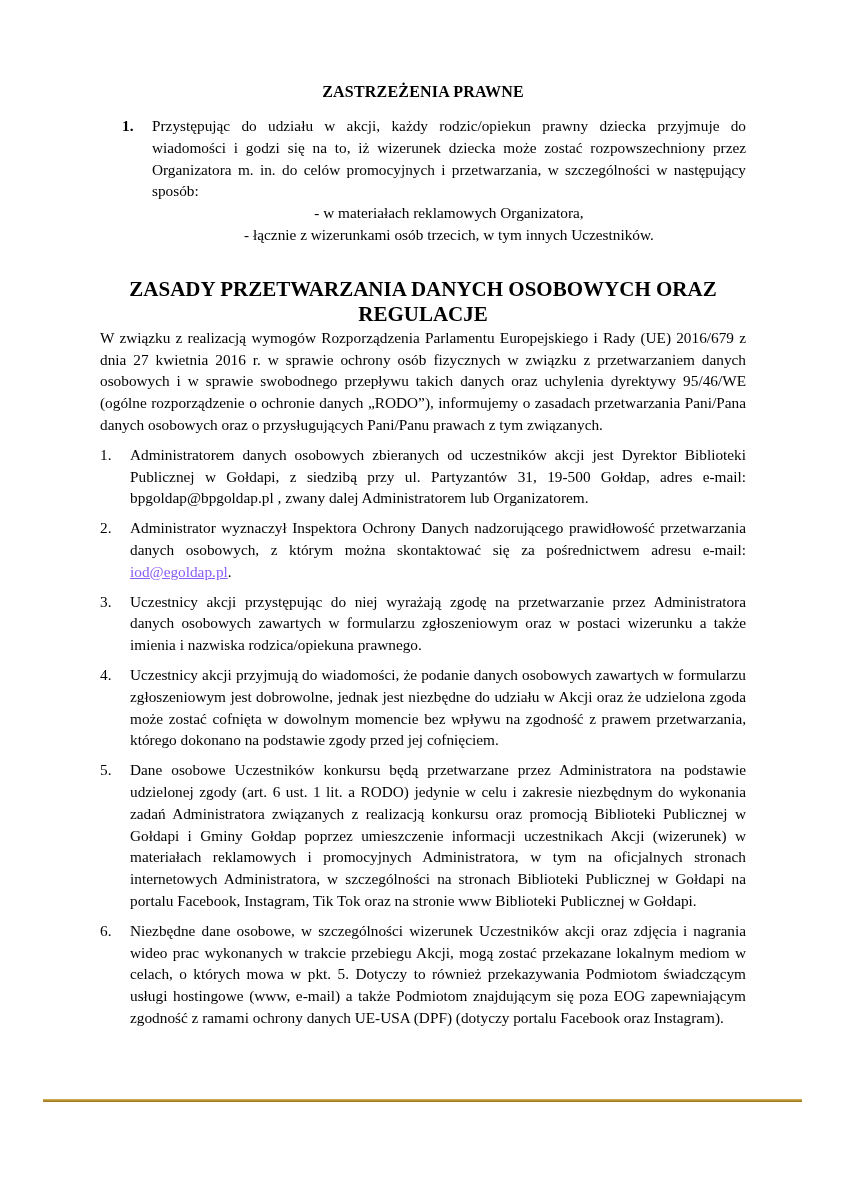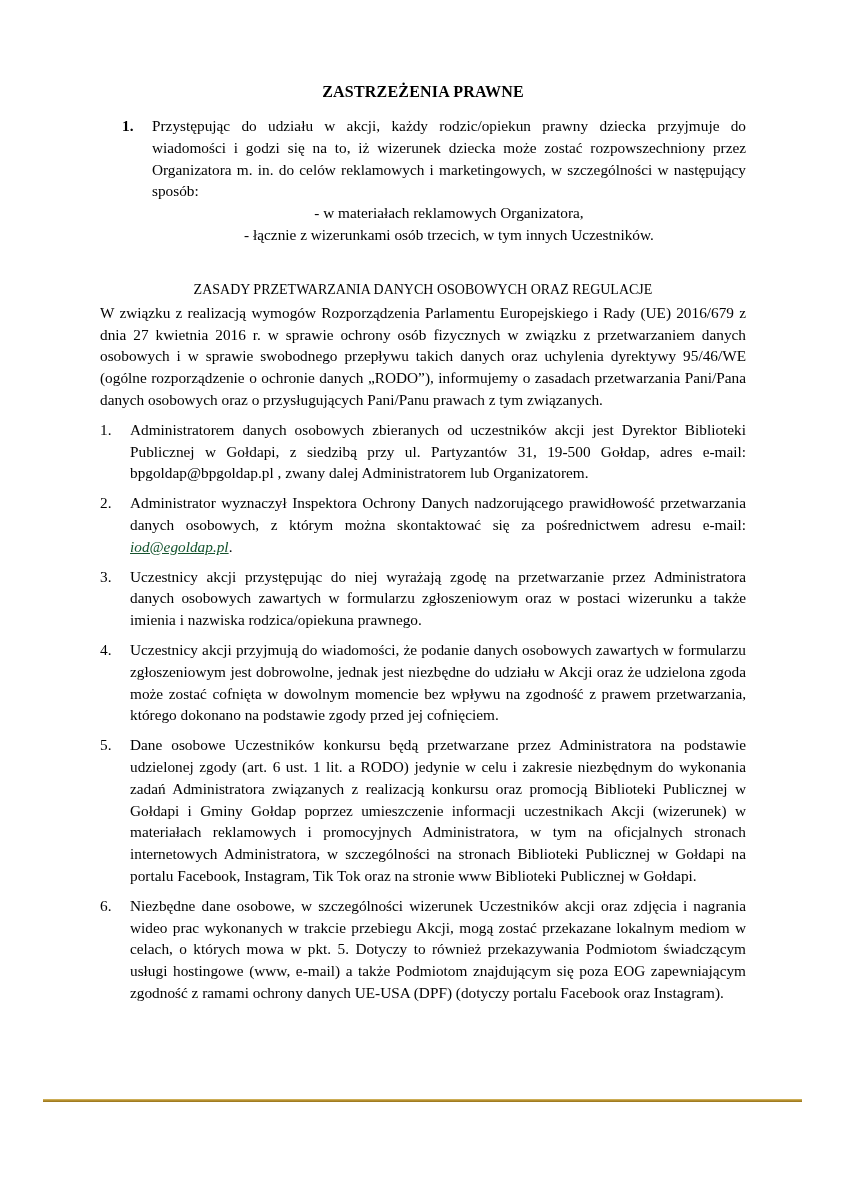--- a/index.html
+++ b/index.html
@@ -44,22 +44,22 @@
   }
   .just {
     text-align: justify;
   }
   .plain {
     text-align: center;
   }
   .h2 {
     margin-top: 31px;
     text-align: center;
-    font-weight: normal;
-    font-size: 14px;
+    font-weight: bold;
+    font-size: 21px;
     line-height: 25px;
   }
   .intro {
     line-height: 21.8px;
     text-align: justify;
   }
   .ol2 {
     margin-top: 5px;
   }
   .ol2-item {
@@ -68,45 +68,44 @@
     margin-top: 8px;
     line-height: 21.8px;
     text-align: justify;
   }
   .ol2-num {
     position: absolute;
     left: 0;
     top: 0;
   }
   a.email-link {
-    color: #14532d;
+    color: #8b5cf6;
     text-decoration: underline;
     cursor: pointer;
-    font-style: italic;
   }
   .gold-rule {
     position: absolute;
     left: 43px;
     top: 1099px;
     width: 759px;
     height: 3px;
     background: linear-gradient(to bottom, #d8bd6d 0%, #b8912f 45%, #95721d 100%);
   }
 </style>
 </head>
 <body>
 
 <div class="page">
   <div class="content">
 
     <div class="h1">ZASTRZEŻENIA PRAWNE</div>
 
     <div class="sec1-item">
       <span class="sec1-num">1.</span>
-      <div class="just">Przystępując do udziału w akcji, każdy rodzic/opiekun prawny dziecka przyjmuje do wiadomości i godzi się na to, iż wizerunek dziecka może zostać rozpowszechniony przez Organizatora m. in. do celów reklamowych i marketingowych, w szczególności w następujący sposób:</div>
+      <div class="just">Przystępując do udziału w akcji, każdy rodzic/opiekun prawny dziecka przyjmuje do wiadomości i godzi się na to, iż wizerunek dziecka może zostać rozpowszechniony przez Organizatora m. in. do celów promocyjnych i przetwarzania, w szczególności w następujący sposób:</div>
       <div class="plain">- w materiałach reklamowych Organizatora,</div>
       <div class="plain">- łącznie z wizerunkami osób trzecich, w tym innych Uczestników.</div>
     </div>
 
     <div class="h2">
       <div>ZASADY PRZETWARZANIA DANYCH OSOBOWYCH ORAZ REGULACJE</div>
     </div>
 
     <div class="intro">W związku z realizacją wymogów Rozporządzenia Parlamentu Europejskiego i Rady (UE) 2016/679 z dnia 27 kwietnia 2016 r. w sprawie ochrony osób fizycznych w związku z przetwarzaniem danych osobowych i w sprawie swobodnego przepływu takich danych oraz uchylenia dyrektywy 95/46/WE (ogólne rozporządzenie o ochronie danych „RODO”), informujemy o zasadach przetwarzania Pani/Pana danych osobowych oraz o przysługujących Pani/Panu prawach z tym związanych.</div>
 

